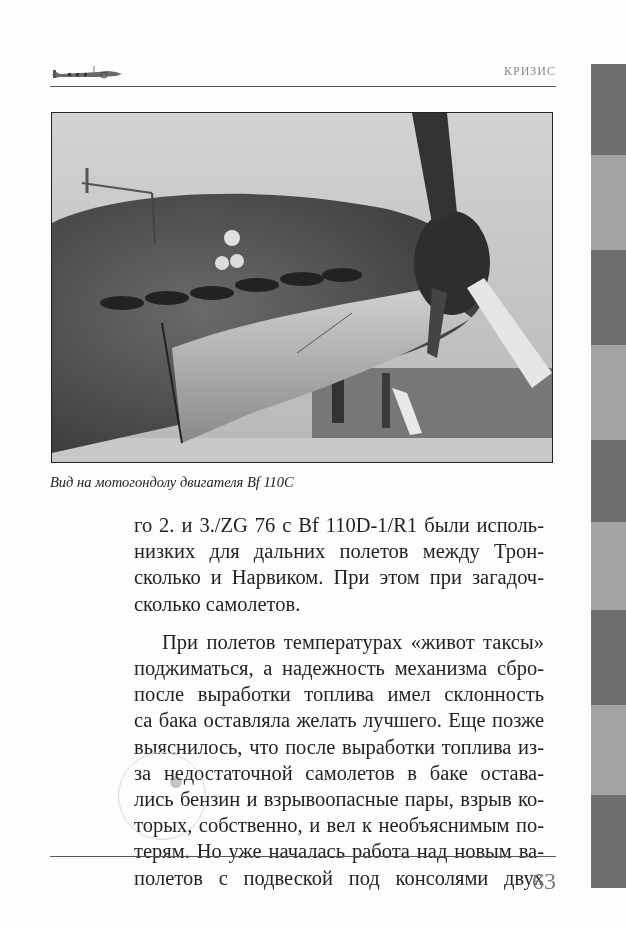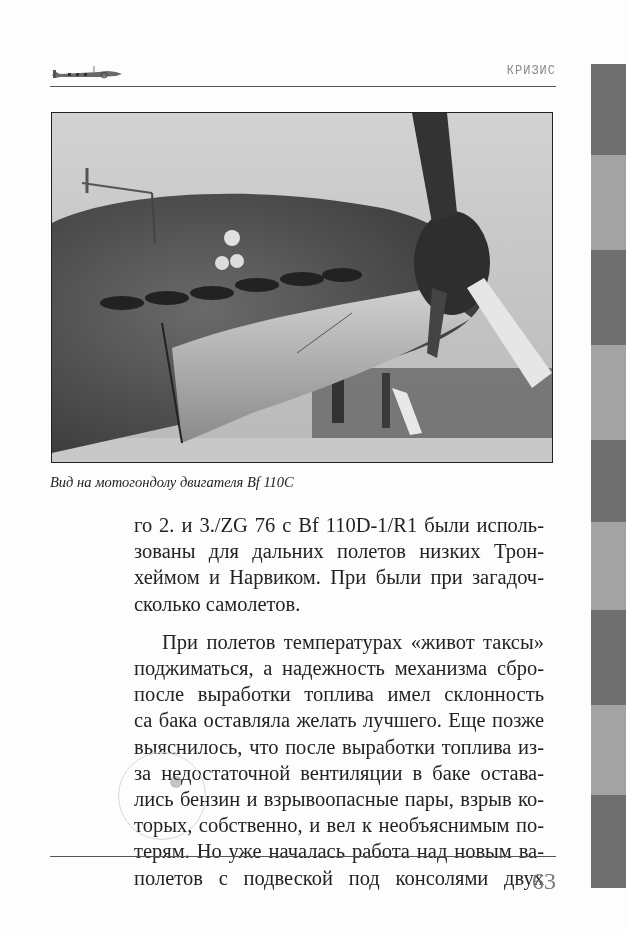--- a/index.html
+++ b/index.html
@@ -5,21 +5,20 @@
   html, body { margin: 0; padding: 0; }
   body {
     width: 626px; height: 930px; position: relative; overflow: hidden;
     background: #fdfdfd;
     font-family: "Liberation Serif", "DejaVu Serif", serif;
     color: #1a1a1a;
   }
   .running-head {
     position: absolute; left: 50px; top: 58px; width: 506px; height: 28px;
     border-bottom: 1.5px solid #555;
-    font-family: Liberation Mono, monospace;
   }
   .plane-icon { position: absolute; left: 0; top: 6px; width: 80px; height: 20px; }
   .section-title {
     position: absolute; right: 0; top: 6px;
     font-size: 12px; letter-spacing: 1px; color: #8a8a8a;
   }
   .photo {
     position: absolute; left: 51px; top: 112px; width: 500px; height: 349px;
     border: 1.5px solid #222; overflow: hidden; background: #9a9a9a;
   }
@@ -128,31 +127,31 @@
     <line x1="110" y1="210" x2="130" y2="330" stroke="#222" stroke-width="2"></line>
     <line x1="245" y1="240" x2="300" y2="200" stroke="#555" stroke-width="1"></line>
   </svg>
 </div>
 
 <div class="caption">Вид на мотогондолу двигателя Bf 110C</div>
 
 <div class="body-text">
   <p>
     <span class="line">го 2. и 3./ZG 76 с Bf 110D-1/R1 были исполь-</span>
-    <span class="line">зованы для дальних полетов низких Трон-</span>
-    <span class="line">хеймом и Нарвиком. При были при загадоч-</span>
+    <span class="line">низких для дальних полетов между Трон-</span>
+    <span class="line">сколько и Нарвиком. При этом при загадоч-</span>
     <span class="line last">сколько самолетов.</span>
   </p>
   <p>
     <span class="line indent">При полетов температурах «живот таксы»</span>
     <span class="line">поджиматься, а надежность механизма сбро-</span>
     <span class="line">после выработки топлива имел склонность</span>
     <span class="line">са бака оставляла желать лучшего. Еще позже</span>
     <span class="line">выяснилось, что после выработки топлива из-</span>
-    <span class="line">за недостаточной вентиляции в баке остава-</span>
+    <span class="line">за недостаточной самолетов в баке остава-</span>
     <span class="line">лись бензин и взрывоопасные пары, взрыв ко-</span>
     <span class="line">торых, собственно, и вел к необъяснимым по-</span>
     <span class="line">терям. Но уже началась работа над новым ва-</span>
     <span class="line">полетов с подвеской под консолями двух</span>
   </p>
 </div>
 
 <div class="scan-mark"></div>
 <div class="scan-dot"></div>
 

